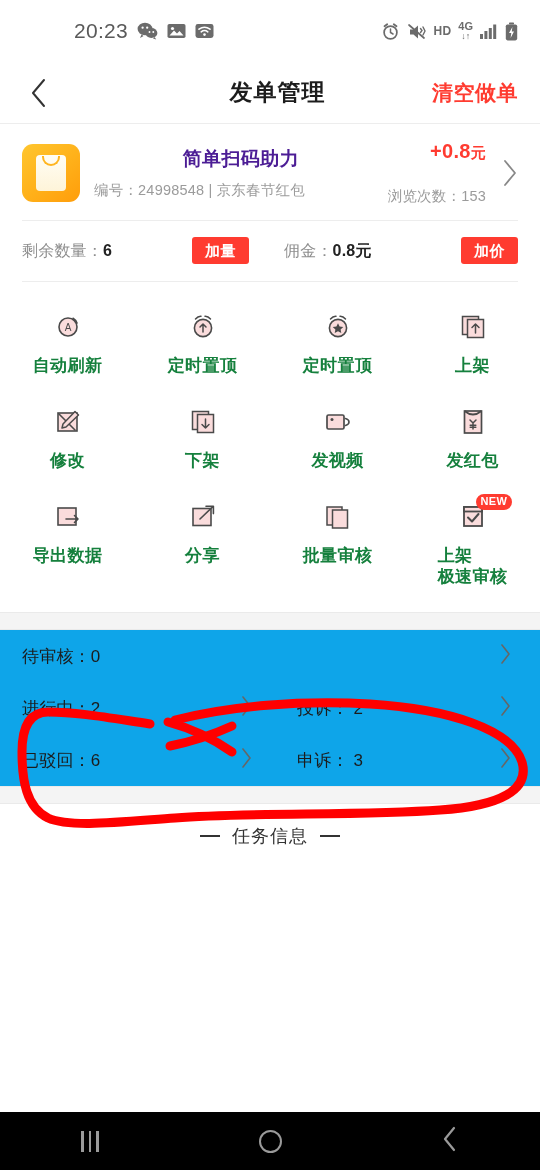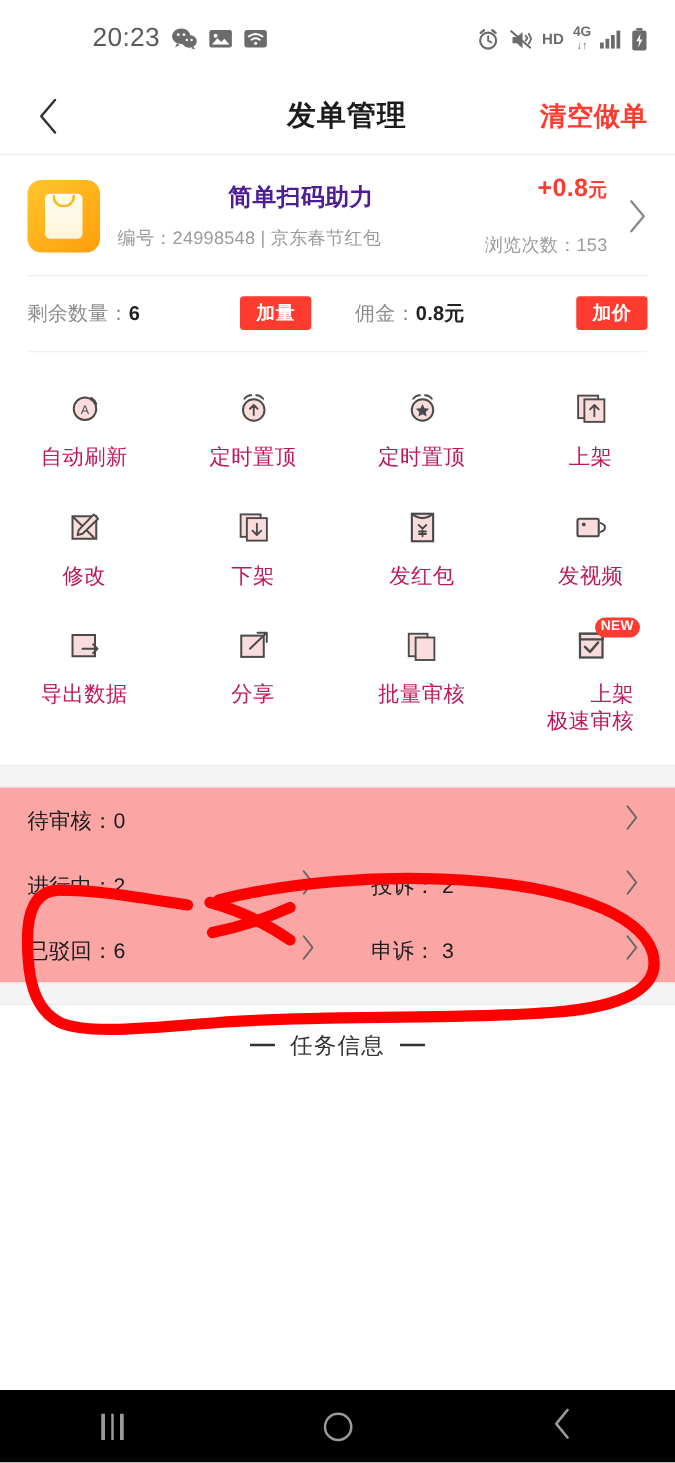--- a/index.html
+++ b/index.html
@@ -86,35 +86,35 @@
   .grid {
     background: #fff; display: grid; grid-template-columns: repeat(4, 1fr);
     padding: 14px 0 10px 0;
   }
   .gcell {
     display: flex; flex-direction: column; align-items: center;
     padding: 12px 0 14px 0; position: relative;
   }
   .gicon { height: 38px; display: flex; align-items: center; justify-content: center; position: relative; }
   .glabel {
-    margin-top: 9px; font-size: 17px; color: #be185d; text-align: right;
-    line-height: 1.28; letter-spacing: .4px; font-weight: 400;
+    margin-top: 9px; font-size: 17px; color: #15803d; text-align: left;
+    line-height: 1.28; letter-spacing: .4px; font-weight: 700;
   }
   .new-badge {
     position: absolute; top: -4px; left: 20px;
     background: #ff3b30; color: #fff; font-size: 11px; font-weight: 700;
     padding: 1.5px 5px; border-radius: 8px; letter-spacing: .3px; line-height: 1.25;
   }
 
   
   .band { height: 16px; background: #f4f4f4; }
   .band-line { height: 1px; background: #eaeaea; }
 
   
-  .stats { background: #fca5a5; }
+  .stats { background: #0ea5e9; }
   .srow { display: flex; height: 52px; align-items: center; }
   .scell { flex: 1; display: flex; align-items: center; padding-left: 22px; }
   .scell .stxt { font-size: 17px; color: #1c1c1c; letter-spacing: .2px; }
   .scell .schev { margin-left: auto; margin-right: 28px; }
   .scell.right-cell { padding-left: 0; }
   .scell.right-cell .stxt { margin-left: 16px; }
 
   
   .sec-head {
     display: flex; align-items: center; justify-content: center;
@@ -330,37 +330,37 @@
           <rect x="11.5" y="9.5" width="16" height="18" fill="#fadcdc" stroke="#4a4a4a" stroke-width="1.5"></rect>
           <path d="M19.5 14 L19.5 23 M16 19.5 L19.5 23 L23 19.5" stroke="#4a4a4a" stroke-width="1.5" fill="none" stroke-linecap="round" stroke-linejoin="round"></path>
         </svg>
       </div>
       <div class="glabel">下架</div>
     </div>
 
     <div class="gcell">
       <div class="gicon">
         <svg width="34" height="34" viewBox="0 0 34 34">
+          <rect x="6" y="10" width="17" height="14" rx="1.5" fill="#fadcdc" stroke="#4a4a4a" stroke-width="1.7"></rect>
+          <circle cx="11" cy="14.5" r="1.5" fill="#4a4a4a"></circle>
+          <path d="M24.5 13.5 Q28 14.5 28 17 Q28 19.5 24.5 20.5" stroke="#4a4a4a" stroke-width="1.6" fill="none" stroke-linecap="round"></path>
+        </svg>
+      </div>
+      <div class="glabel">发视频</div>
+    </div>
+
+    <div class="gcell">
+      <div class="gicon">
+        <svg width="34" height="34" viewBox="0 0 34 34">
           <rect x="8.5" y="6" width="17" height="22" fill="#fadcdc" stroke="#4a4a4a" stroke-width="1.7"></rect>
           <path d="M8.5 6 Q17 13 25.5 6" stroke="#4a4a4a" stroke-width="1.7" fill="none"></path>
           <path d="M14 15 L17 18 L20 15 M17 18 L17 24 M14.2 20.2 L19.8 20.2 M14.2 22.2 L19.8 22.2" stroke="#4a4a4a" stroke-width="1.5" fill="none" stroke-linecap="round"></path>
         </svg>
       </div>
       <div class="glabel">发红包</div>
-    </div>
-
-    <div class="gcell">
-      <div class="gicon">
-        <svg width="34" height="34" viewBox="0 0 34 34">
-          <rect x="6" y="10" width="17" height="14" rx="1.5" fill="#fadcdc" stroke="#4a4a4a" stroke-width="1.7"></rect>
-          <circle cx="11" cy="14.5" r="1.5" fill="#4a4a4a"></circle>
-          <path d="M24.5 13.5 Q28 14.5 28 17 Q28 19.5 24.5 20.5" stroke="#4a4a4a" stroke-width="1.6" fill="none" stroke-linecap="round"></path>
-        </svg>
-      </div>
-      <div class="glabel">发视频</div>
     </div>
 
     <div class="gcell">
       <div class="gicon">
         <svg width="34" height="34" viewBox="0 0 34 34">
           <rect x="7" y="8" width="18" height="17" fill="#fadcdc" stroke="#4a4a4a" stroke-width="1.6"></rect>
           <path d="M15 19 L27 19 M23.5 15.5 L27 19 L23.5 22.5" stroke="#4a4a4a" stroke-width="1.6" fill="none" stroke-linecap="round" stroke-linejoin="round"></path>
         </svg>
       </div>
       <div class="glabel">导出数据</div>

